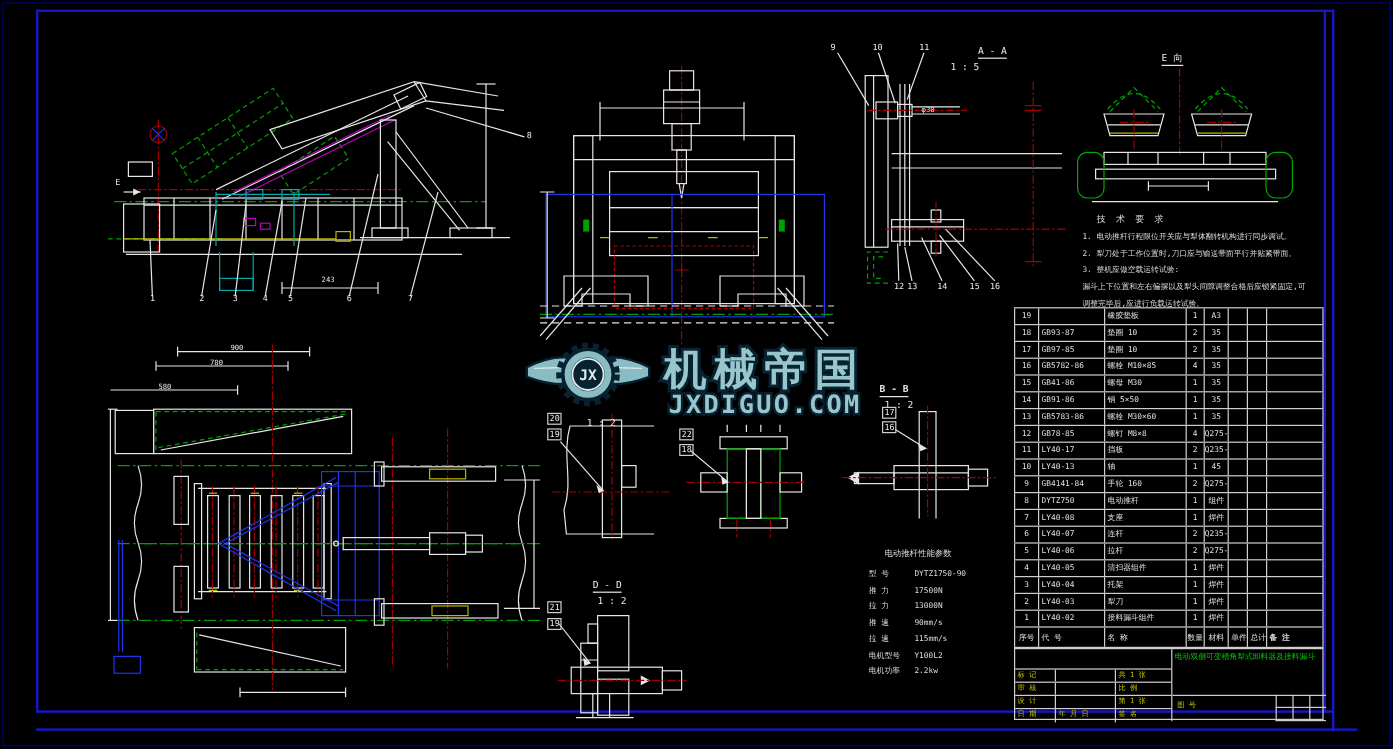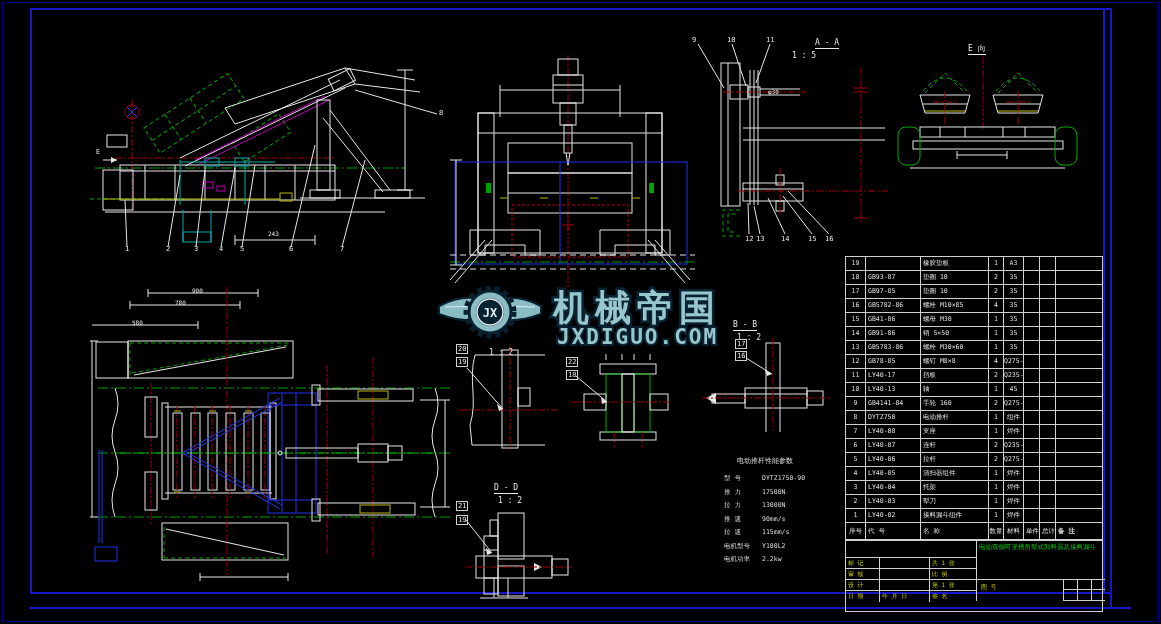--- a/index.html
+++ b/index.html
@@ -45,21 +45,21 @@
   .bom-cell:last-child{border-right:1px solid #cfcfcf;font-weight:bold;}
   .c0{width:20px;text-align:center;padding-left:0;}
   .c1{width:55px;}
   .c2{width:68px;}
   .c3{width:15px;text-align:center;padding-left:0;}
   .c4{width:20px;text-align:center;padding-left:0;}
   .c5{width:16px;}
   .c6{width:16px;}
   .c7{width:48px;}
   
-  #titleblock{position:absolute;left:845px;top:540px;width:258px;height:72px;box-sizing:border-box;
+  #titleblock{position:absolute;left:845px;top:540px;width:258px;height:60px;box-sizing:border-box;
               border:1px solid #cfcfcf;}
   #tb-left{position:absolute;left:0;top:16px;width:130px;height:44px;border-top:1px solid #cfcfcf;}
   .tb-row{display:flex;height:11px;box-sizing:border-box;border-bottom:1px solid #cfcfcf;}
   .tb-row:last-child{border-bottom:none;}
   .tb-cell{box-sizing:border-box;border-right:1px solid #cfcfcf;color:#c9c900;font-size:6px;
            line-height:10px;white-space:nowrap;overflow:hidden;padding-left:2px;}
   .t0{width:34px;}.t1{width:50px;}.t2{width:46px;border-right:none;}
   #tb-right{position:absolute;left:130px;top:0;width:128px;height:60px;border-left:1px solid #cfcfcf;box-sizing:border-box;}
   #tb-title{position:absolute;left:2px;top:2px;width:124px;height:34px;color:#00c800;font-size:6.5px;line-height:9px;}
   #tb-divider{position:absolute;left:0;top:38px;width:128px;border-top:1px solid #cfcfcf;}
@@ -504,21 +504,21 @@
       <text x="55" y="41" text-anchor="middle" font-size="12" font-weight="bold" fill="#e8f4f6">JX</text>
     </g>
     <text x="118" y="44" font-size="36" font-weight="bold" letter-spacing="6" fill="#9ccdd4" stroke="#0a2433" stroke-width="5" paint-order="stroke">机械帝国</text>
     <text x="122" y="68" font-size="21" font-weight="bold" letter-spacing="2" fill="#9ccdd4" stroke="#0a2433" stroke-width="4" paint-order="stroke">JXDIGUO.COM</text>
   </svg>
 
   <span class="cad-label underl" style="left:815px;top:38px;">A - A</span>
   <span class="cad-label" style="left:792px;top:51px;">1 : 5</span>
   <span class="cad-label underl" style="left:968px;top:44px;">E  向</span>
   <span class="cad-label" style="left:96px;top:148px;font-size:7px;">E</span>
-  <span class="cad-label underl" style="left:733px;top:320px;">B - B</span>
+  <span class="cad-label underl" style="left:733px;top:320px;font-weight:bold;">B - B</span>
   <span class="cad-label" style="left:737px;top:333px;">1 : 2</span>
   <span class="cad-label" style="left:489px;top:348px;">1 : 2</span>
   <span class="cad-label underl" style="left:494px;top:483px;">D - D</span>
   <span class="cad-label" style="left:498px;top:496px;">1 : 2</span>
   <span class="cad-label tiny" style="left:768px;top:88px;">φ30</span>
   <span class="cad-label tiny" style="left:268px;top:230px;">243</span>
   <span class="cad-label tiny" style="left:192px;top:287px;">900</span>
   <span class="cad-label tiny" style="left:175px;top:299px;">780</span>
   <span class="cad-label tiny" style="left:132px;top:319px;">580</span>
 
@@ -542,20 +542,30 @@
 
   <span class="balloon boxed" style="left:735px;top:339px;">17</span>
   <span class="balloon boxed" style="left:735px;top:351px;">16</span>
   <span class="balloon boxed" style="left:456px;top:344px;">20</span>
   <span class="balloon boxed" style="left:456px;top:357px;">19</span>
   <span class="balloon boxed" style="left:566px;top:357px;">22</span>
   <span class="balloon boxed" style="left:566px;top:370px;">18</span>
   <span class="balloon boxed" style="left:456px;top:501px;">21</span>
   <span class="balloon boxed" style="left:456px;top:515px;">19</span>
 
+  <div id="tech-notes">
+    <div class="title">技 术 要 求</div>
+    <div>
+        <div class="note-line">1. 电动推杆行程限位开关应与犁体翻转机构进行同步调试。</div>
+        <div class="note-line">2. 犁刀处于工作位置时,刀口应与输送带面平行并贴紧带面。</div>
+        <div class="note-line">3. 整机应做空载运转试验:</div>
+        <div class="note-line">   漏斗上下位置和左右偏摆以及犁头间隙调整合格后应锁紧固定,可</div>
+        <div class="note-line">   调整完毕后,应进行负载运转试验。</div>
+      </div>
+  </div>
 
   <div id="params">
     <div class="title">电动推杆性能参数</div>
     <div>
         <div class="param-row">
           <div class="p-label">型  号</div>
           <div class="p-value">DYTZ1750-90</div>
         </div>
         <div class="param-row">
           <div class="p-label">推  力</div>

